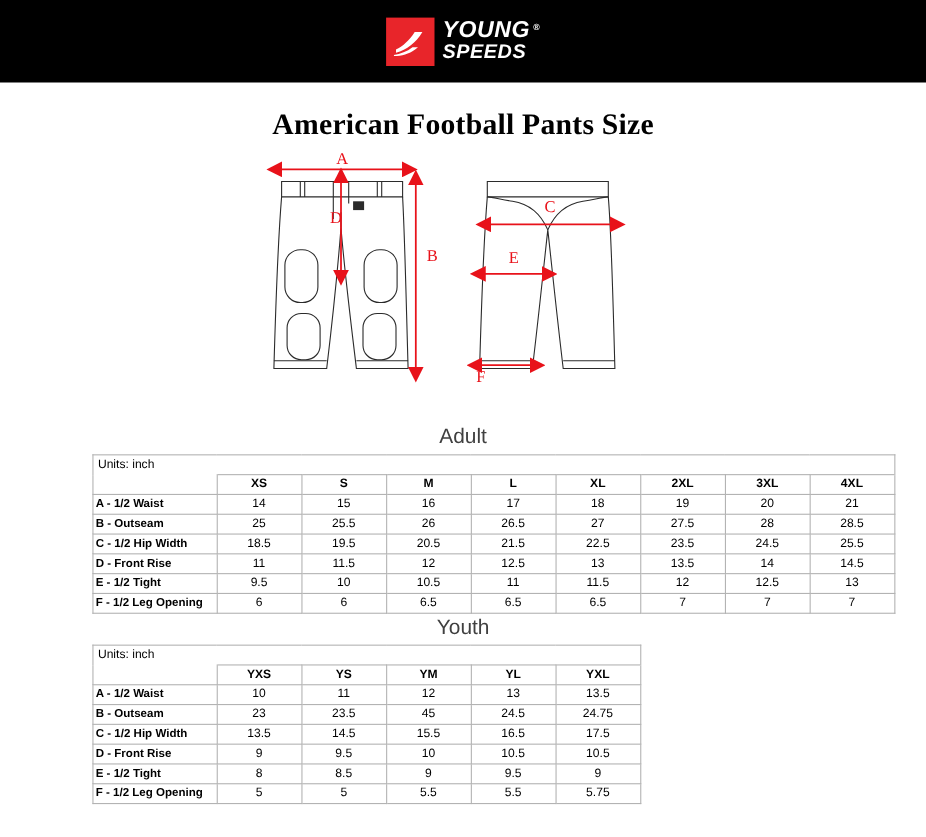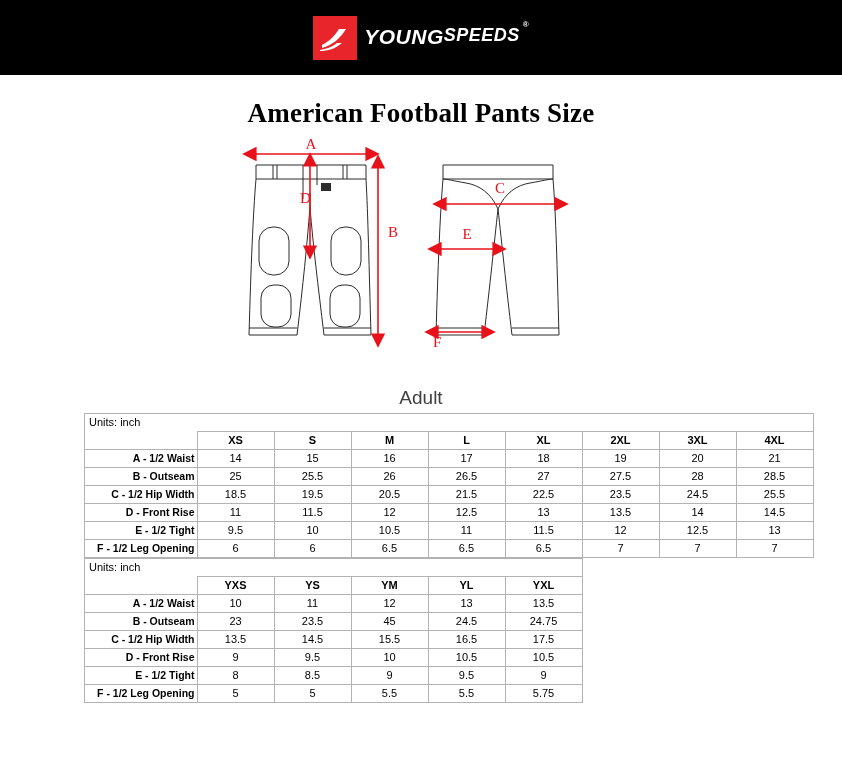--- a/index.html
+++ b/index.html
@@ -43,21 +43,21 @@
   }
   .logo-mark .swoosh {
     position: absolute;
     left: 7px;
     top: 9px;
     width: 30px;
     height: 26px;
   }
   .logo-text {
     display: flex;
-    flex-direction: row;
+    flex-direction: column;
     line-height: 0.98;
     color: #ffffff;
     font-weight: bold;
     font-style: italic;
     letter-spacing: 0.5px;
   }
   .logo-text .l1 {
     font-size: 21px;
   }
   .logo-text .l2 {
@@ -127,21 +127,21 @@
     text-align: left;
     padding-left: 4px;
     border-right: none;
     border-bottom: none;
   }
   table.size-table td.units-blank {
     border-left: none;
     border-bottom: none;
   }
   table.size-table td.rowhead {
-    text-align: right;
+    text-align: left;
     font-weight: bold;
     font-size: 10.5px;
     margin-left: 48px;
   }
   table.size-table td.colhead {
     font-weight: bold;
     font-size: 11px;
   }
   table.size-table td.corner {
     border-left: 1px solid #b3b3b3;
@@ -322,20 +322,21 @@
             <td>6.5</td>
             <td>6.5</td>
             <td>7</td>
             <td>7</td>
             <td>7</td>
           </tr>
         </tbody>
     </table>
   </div>
 
+  <div class="section-caption">Youth</div>
   <div class="table-wrap">
     <table class="size-table youth-table">
       <tbody id="youth-tbody">
           <tr>
             <td class="units" style="width: 106px;">Units: inch</td>
             <td class="units-blank" colspan="5"></td>
           </tr>
           <tr>
             <td class="corner" style="width: 106px;"></td>
             <td class="colhead" style="width: 72px;">YXS</td>

